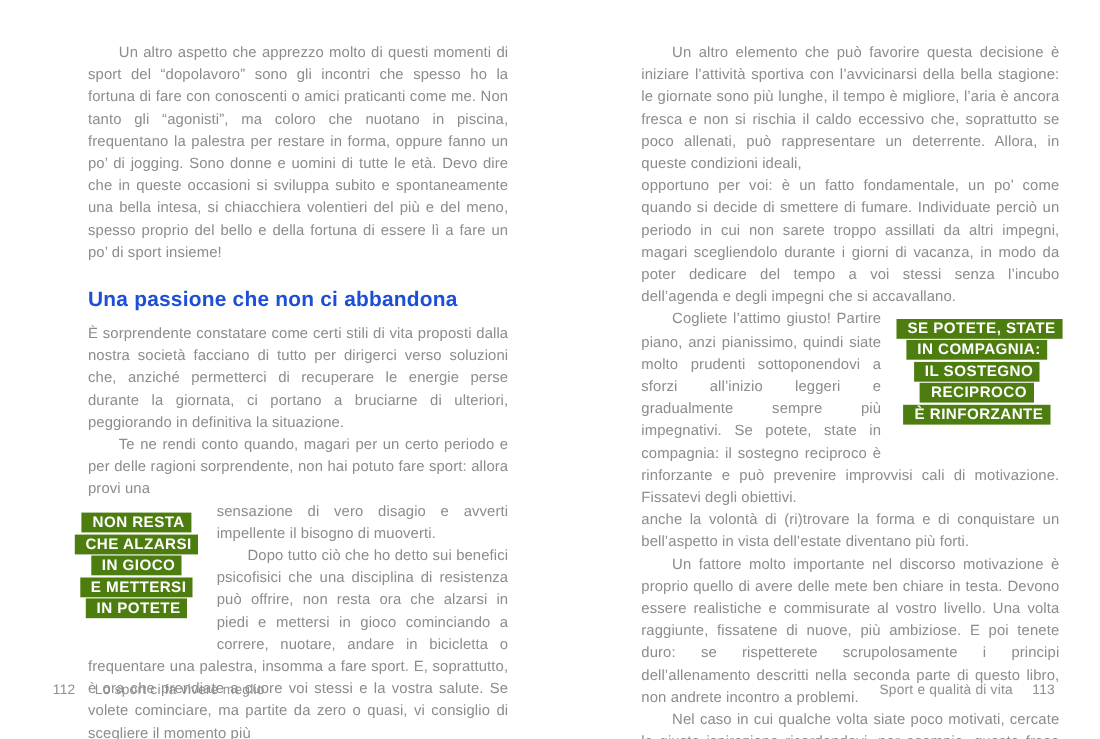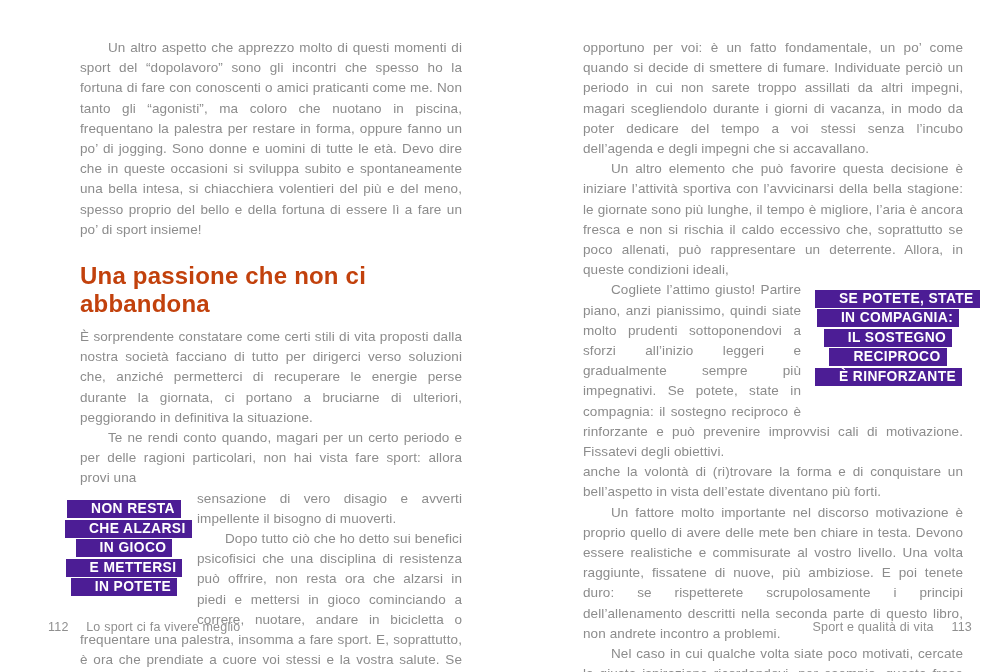--- a/index.html
+++ b/index.html
@@ -21,34 +21,34 @@
     line-height: 20.2px;
     color: #8c8c8c;
     text-align: justify;
     letter-spacing: 0.1px;
   }
   .indent { text-indent: 28px; }
   .body i { font-style: italic; }
 
   h2.section-heading {
     margin: 22px 0 9px 0;
-    font-size: 24px;
+    font-size: 19px;
     font-weight: bold;
-    color: #c2410c;
+    color: #1d4ed8;
     letter-spacing: 0.2px;
   }
 
   .wrapzone { overflow: visible; }
 
   .pullquote { font-weight: bold; font-size: 13.8px; letter-spacing: 0.4px; }
   .pq-line {
     display: table;
     margin: 1.5px auto;
-    padding: 1px 6px 2px 24px;
-    background: #4c1d95;
+    padding: 1px 6px 2px 10px;
+    background: #4d7c0f;
     color: #ffffff;
     white-space: nowrap;
   }
   .pq-left {
     float: left;
     width: 118px;
     margin: 10px 14px 30px -15px;
   }
   .pq-right {
     float: right;
@@ -57,57 +57,57 @@
   }
 
   .footer {
     position: absolute;
     top: 620px;
     font-size: 12.5px;
     color: #8f8f8f;
     letter-spacing: 0.2px;
   }
   .footer-left  { left: 48px; }
-  .footer-right { right: 28px; text-align: right; }
+  .footer-right { right: 41px; text-align: right; }
   .footer .num   { display: inline-block; }
   .footer-left  .label { margin-left: 14px; }
   .footer-right .num   { margin-left: 14px; }
 </style>
 </head>
 <body>
 
 <div class="spread">
 
   <div class="page page-left">
     <p class="body indent">Un altro aspetto che apprezzo molto di questi momenti di sport del “dopolavoro” sono gli incontri che spesso ho la fortuna di fare con conoscenti o amici praticanti come me. Non tanto gli “agonisti”, ma coloro che nuotano in piscina, frequentano la palestra per restare in forma, oppure fanno un po’ di jogging. Sono donne e uomini di tutte le età. Devo dire che in queste occasioni si sviluppa subito e spontaneamente una bella intesa, si chiacchiera volentieri del più e del meno, spesso proprio del bello e della fortuna di essere lì a fare un po’ di sport insieme!</p>
 
     <h2 class="section-heading">Una passione che non ci abbandona</h2>
 
     <p class="body">È sorprendente constatare come certi stili di vita proposti dalla nostra società facciano di tutto per dirigerci verso soluzioni che, anziché permetterci di recuperare le energie perse durante la giornata, ci portano a bruciarne di ulteriori, peggiorando in definitiva la situazione.</p>
 
 
-    <p class="body indent">Te ne rendi conto quando, magari per un certo periodo e per delle ragioni particolari, non hai vista fare sport: allora provi una</p>
+    <p class="body indent">Te ne rendi conto quando, magari per un certo periodo e per delle ragioni sorprendente, non hai potuto fare sport: allora provi una</p>
 
     <div class="wrapzone">
       <div class="pullquote pq-left">
         <span class="pq-line">NON RESTA</span>
         <span class="pq-line">CHE ALZARSI</span>
         <span class="pq-line">IN GIOCO</span>
         <span class="pq-line">E METTERSI</span>
         <span class="pq-line">IN POTETE</span>
       </div>
       <p class="body">sensazione di vero disagio e avverti impellente il bisogno di muoverti.</p>
       <p class="body indent">Dopo tutto ciò che ho detto sui benefici psicofisici che una disciplina di resistenza può offrire, non resta ora che alzarsi in piedi e mettersi in gioco cominciando a correre, nuotare, andare in bicicletta o frequentare una palestra, insomma a fare sport. E, soprattutto, è ora che prendiate a cuore voi stessi e la vostra salute. Se volete cominciare, ma partite da zero o quasi, vi consiglio di scegliere il momento più</p>
     </div>
   </div>
 
   <div class="page page-right">
+    <p class="body indent">Un altro elemento che può favorire questa decisione è iniziare l’attività sportiva con l’avvicinarsi della bella stagione: le giornate sono più lunghe, il tempo è migliore, l’aria è ancora fresca e non si rischia il caldo eccessivo che, soprattutto se poco allenati, può rappresentare un deterrente. Allora, in queste condizioni ideali,</p>
+
     <p class="body">opportuno per voi: è un fatto fondamentale, un po’ come quando si decide di smettere di fumare. Individuate perciò un periodo in cui non sarete troppo assillati da altri impegni, magari scegliendolo durante i giorni di vacanza, in modo da poter dedicare del tempo a voi stessi senza l’incubo dell’agenda e degli impegni che si accavallano.</p>
-
-    <p class="body indent">Un altro elemento che può favorire questa decisione è iniziare l’attività sportiva con l’avvicinarsi della bella stagione: le giornate sono più lunghe, il tempo è migliore, l’aria è ancora fresca e non si rischia il caldo eccessivo che, soprattutto se poco allenati, può rappresentare un deterrente. Allora, in queste condizioni ideali,</p>
 
     <div class="wrapzone">
       <div class="pullquote pq-right">
         <span class="pq-line">SE POTETE, STATE</span>
         <span class="pq-line">IN COMPAGNIA:</span>
         <span class="pq-line">IL SOSTEGNO</span>
         <span class="pq-line">RECIPROCO</span>
         <span class="pq-line">È RINFORZANTE</span>
       </div>
       <p class="body indent">Cogliete l’attimo giusto! Partire piano, anzi pianissimo, quindi siate molto prudenti sottoponendovi a sforzi all’inizio leggeri e gradualmente sempre più impegnativi. Se potete, state in compagnia: il sostegno reciproco è rinforzante e può prevenire improvvisi cali di motivazione. Fissatevi degli obiettivi.</p>

